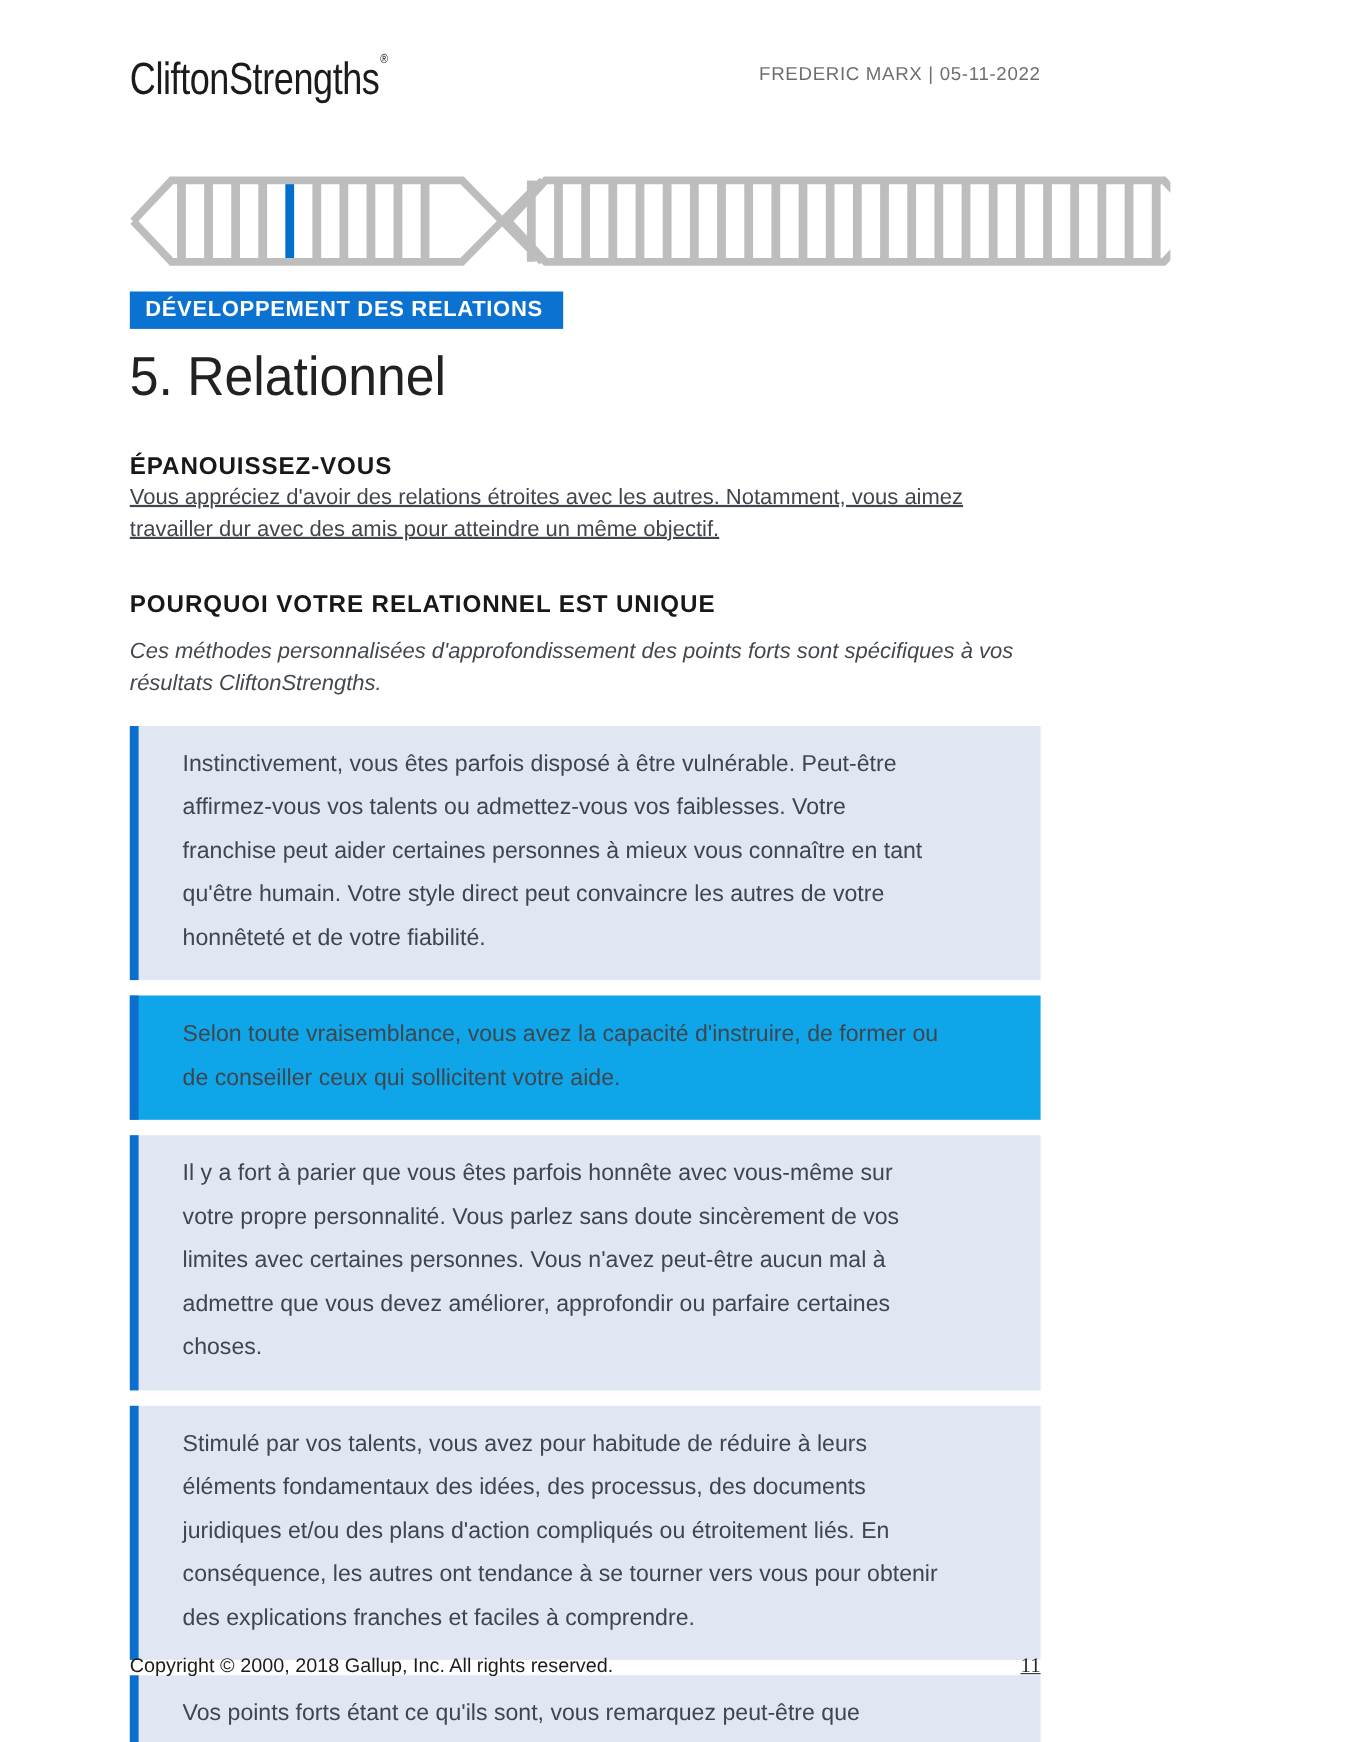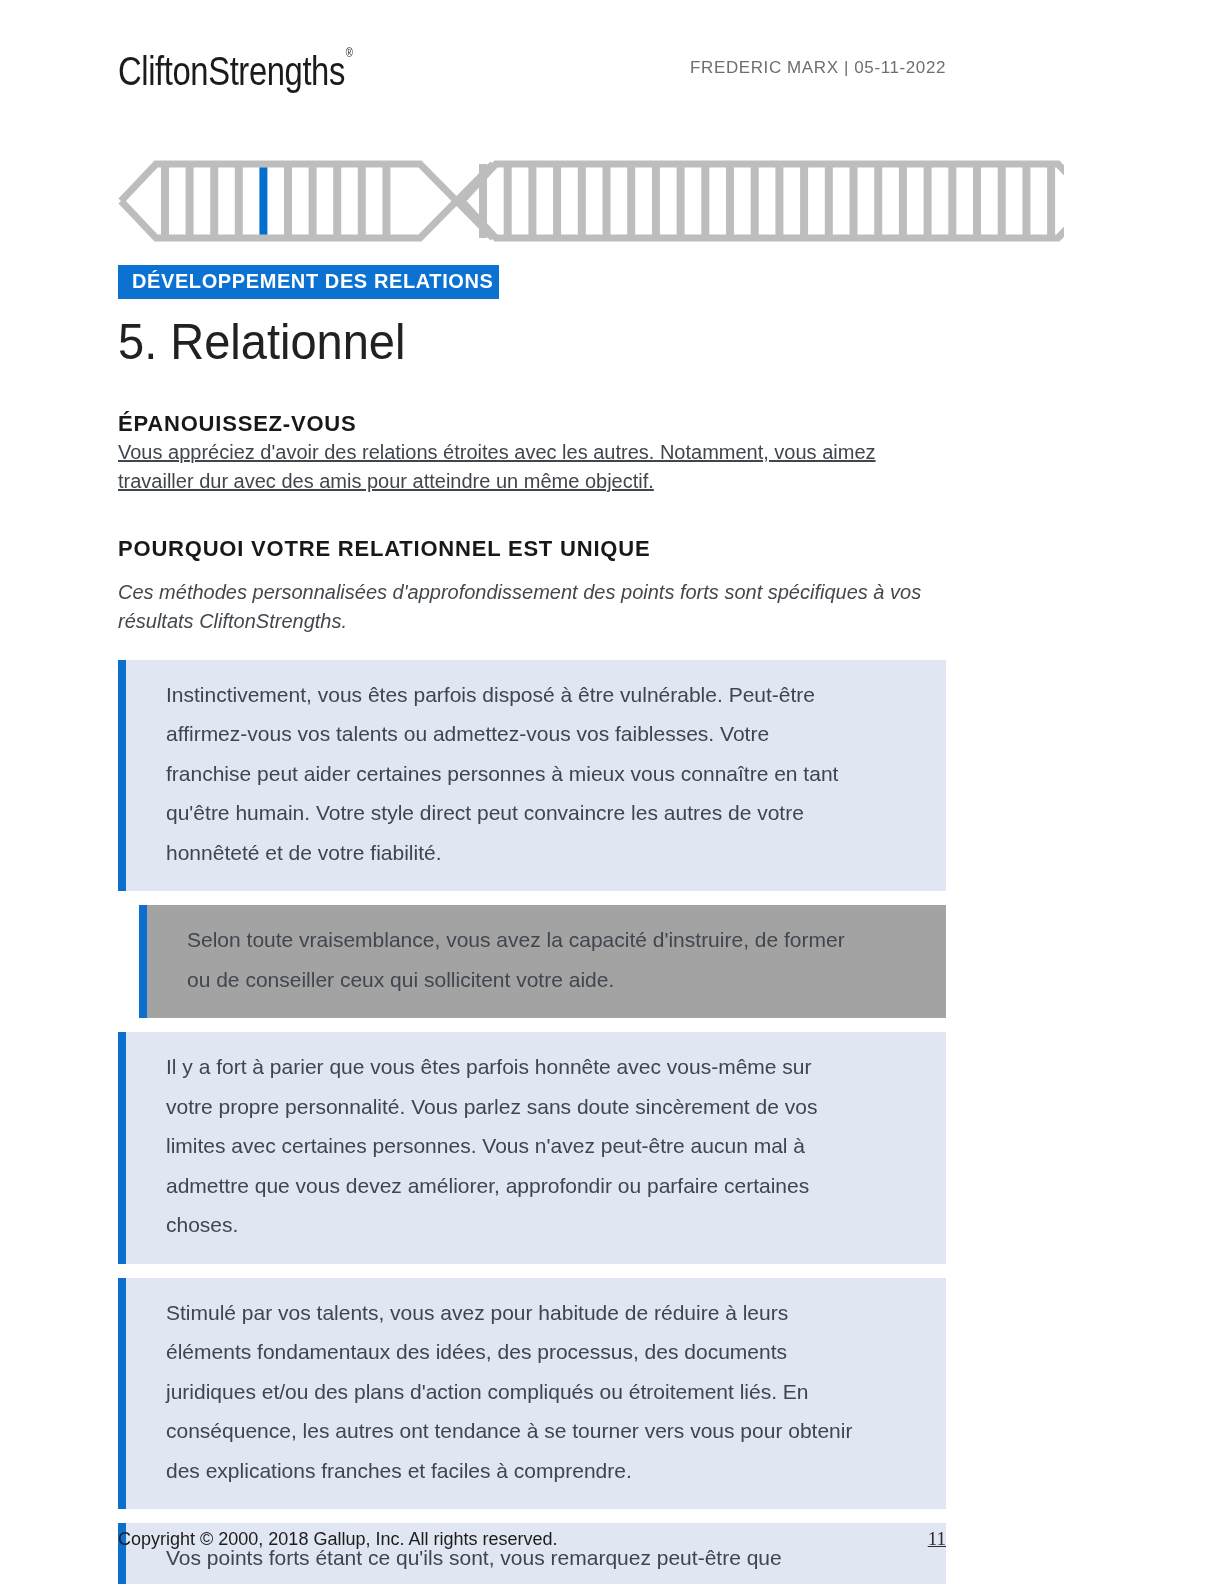--- a/index.html
+++ b/index.html
@@ -26,21 +26,21 @@
   .header-right .date { font-weight:400; }
 
   
   .dna-wrap { margin-top:60px; height:92px; }
 
   
   .category-label {
     display:inline-block; margin-top:18px;
     background:#0b72d2; color:#ffffff;
     font-size:20px; font-weight:700; letter-spacing:0.6px;
-    padding:5px 6px 6px 14px;
+    padding:5px 19px 6px 14px;
   }
 
   
   .page-title {
     margin-top:14px; font-size:50px; font-weight:300; color:#212121;
     transform:scaleX(0.94); transform-origin:left top; white-space:nowrap;
   }
 
   .section-heading {
     font-size:22px; font-weight:700; color:#16181a; letter-spacing:0.8px;
@@ -54,21 +54,21 @@
   .insight-box {
     background:#e0e6f2;
     border-left:8px solid #737373;
     padding:15px 88px 19px 40px;
     margin-bottom:14px;
     font-size:21px; line-height:1.88; color:#3f464e;
   }
 
   
   .footer {
-    position:absolute; left:118px; right:118px; bottom:34px;
+    position:absolute; left:118px; right:118px; bottom:58px;
     display:flex; justify-content:space-between; align-items:baseline;
   }
   .copyright { font-size:18px; color:#1c1c1c; }
   .page-number { font-family:"Liberation Serif", serif; font-size:19px; color:#2a2a2a;text-decoration:underline; }
 </style>
 </head>
 <body>
 
 <div class="page">
   <div class="content">
@@ -127,21 +127,21 @@
     <div class="page-title">5. Relationnel</div>
 
     <div class="section-heading">ÉPANOUISSEZ-VOUS</div>
     <div class="body-par">Vous appréciez d'avoir des relations étroites avec les autres. Notamment, vous aimez travailler dur avec des amis pour atteindre un même objectif.</div>
 
     <div class="section-heading">POURQUOI VOTRE RELATIONNEL EST UNIQUE</div>
     <div class="intro-italic">Ces méthodes personnalisées d'approfondissement des points forts sont spécifiques à vos résultats CliftonStrengths.</div>
 
     <div class="insights">
       <div class="insight-box" style="background: rgb(224, 230, 242); border-left-color: rgb(12, 111, 206);"><span>Instinctivement, vous êtes parfois disposé à être vulnérable. Peut-être affirmez-vous vos talents ou admettez-vous vos faiblesses. Votre franchise peut aider certaines personnes à mieux vous connaître en tant qu'être humain. Votre style direct peut convaincre les autres de votre honnêteté et de votre fiabilité.</span></div>
-      <div class="insight-box" style="background: #a3a3a3; border-left-color: rgb(12, 111, 206); margin-left: 21px;"><span>Selon toute vraisemblance, vous avez la capacité d'instruire, de former ou de conseiller ceux qui sollicitent votre aide.</span></div>
+      <div class="insight-box" style="background: #0ea5e9; border-left-color: rgb(12, 111, 206);"><span>Selon toute vraisemblance, vous avez la capacité d'instruire, de former ou de conseiller ceux qui sollicitent votre aide.</span></div>
       <div class="insight-box" style="background: rgb(224, 230, 242); border-left-color: rgb(12, 111, 206);"><span>Il y a fort à parier que vous êtes parfois honnête avec vous-même sur votre propre personnalité. Vous parlez sans doute sincèrement de vos limites avec certaines personnes. Vous n'avez peut-être aucun mal à admettre que vous devez améliorer, approfondir ou parfaire certaines choses.</span></div>
       <div class="insight-box" style="background: rgb(224, 230, 242); border-left-color: rgb(12, 111, 206);"><span>Stimulé par vos talents, vous avez pour habitude de réduire à leurs éléments fondamentaux des idées, des processus, des documents juridiques et/ou des plans d'action compliqués ou étroitement liés. En conséquence, les autres ont tendance à se tourner vers vous pour obtenir des explications franches et faciles à comprendre.</span></div>
       <div class="insight-box" style="background: rgb(224, 230, 242); border-left-color: rgb(12, 111, 206);"><span>Vos points forts étant ce qu'ils sont, vous remarquez peut-être que certaines personnes se tournent vers vous pour obtenir des conseils. Peut-être votre volonté de partager les connaissances que vous avez acquises au fil des années explique-t-elle en partie l'affection qu'elles vous portent. Certains individus ont sans doute tiré parti de ce que vous avez lu, observé ou vécu.</span></div>
     </div>
 
   </div>
 
   <div class="footer">
     <span class="copyright">Copyright © 2000, 2018 Gallup, Inc. All rights reserved.</span>
     <span class="page-number">11</span>

